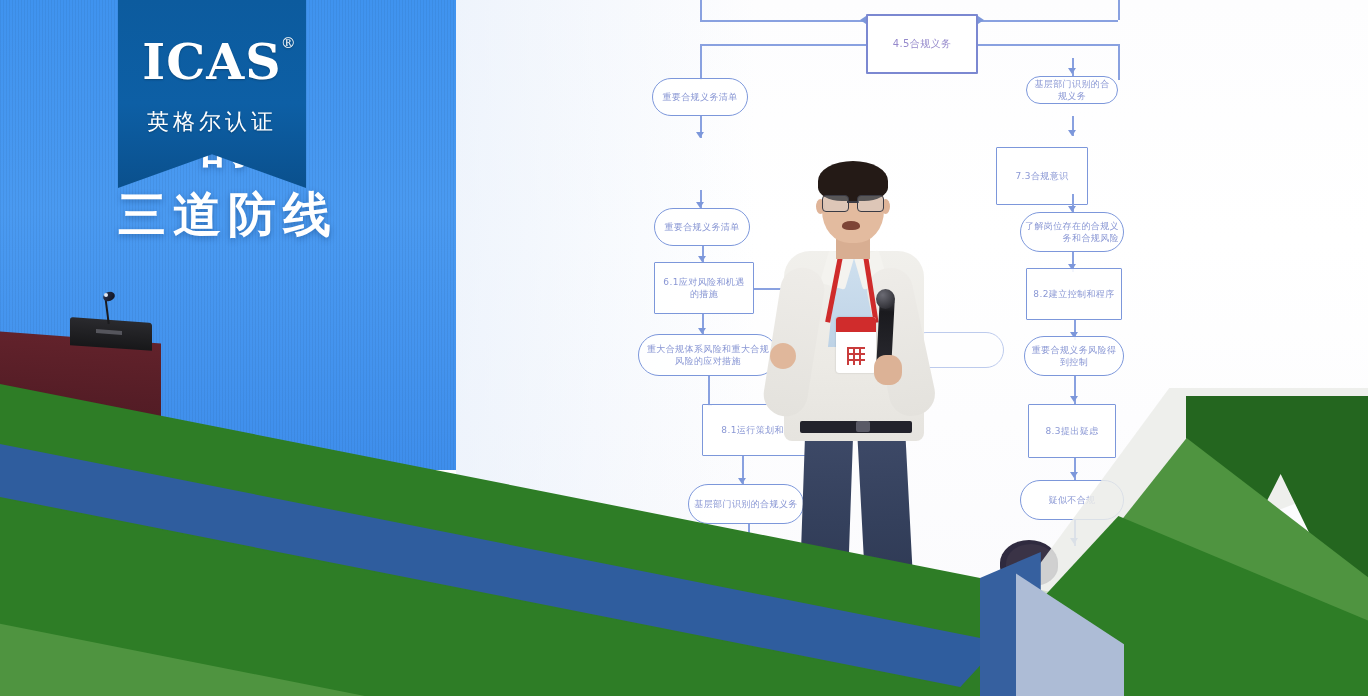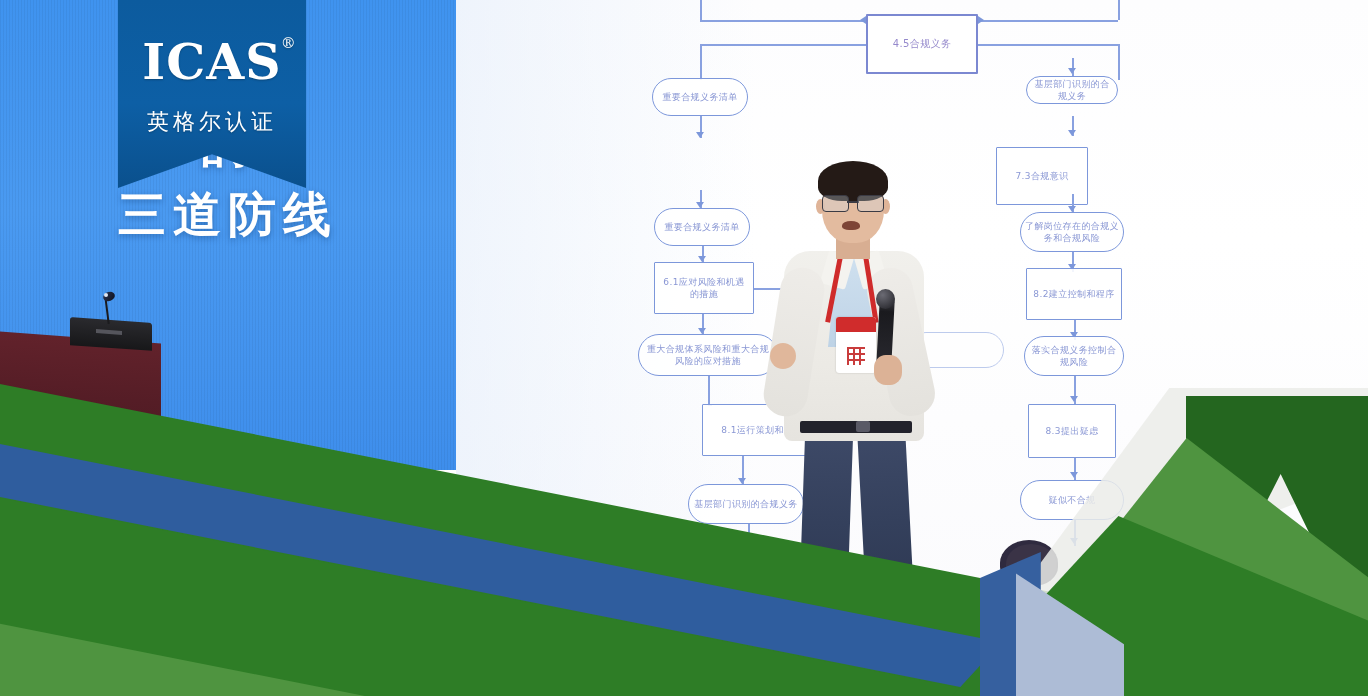--- a/index.html
+++ b/index.html
@@ -324,29 +324,29 @@
       <div class="node pill" style="left:570px;top:76px;width:92px;height:28px;">基层部门识别的合规义务</div>
       <div class="edge v" style="left:616px;top:58px;height:18px;"></div>
       <div class="arrow" style="left:612px;top:68px;"></div>
       <div class="edge v" style="left:616px;top:116px;height:20px;"></div>
       <div class="arrow" style="left:612px;top:130px;"></div>
 
       <div class="node rect" style="left:540px;top:136px;width:92px;height:58px;margin-top:11px;">7.3合规意识</div>
       <div class="edge v" style="left:616px;top:194px;height:18px;"></div>
       <div class="arrow" style="left:612px;top:206px;"></div>
 
-      <div class="node pill" style="left:564px;top:212px;width:104px;height:40px;">了解岗位存在的合规义务和合规风险</div>
+      <div class="node pill" style="left:564px;top:212px;width:104px;height:40px;text-align:right;">了解岗位存在的合规义务和合规风险</div>
       <div class="edge v" style="left:616px;top:252px;height:20px;"></div>
       <div class="arrow" style="left:612px;top:264px;"></div>
 
       <div class="node rect" style="left:570px;top:268px;width:96px;height:52px;">8.2建立控制和程序</div>
       <div class="edge v" style="left:618px;top:320px;height:20px;"></div>
       <div class="arrow" style="left:614px;top:332px;"></div>
 
-      <div class="node pill" style="left:568px;top:336px;width:100px;height:40px;">落实合规义务控制合规风险</div>
+      <div class="node pill" style="left:568px;top:336px;width:100px;height:40px;">重要合规义务风险得到控制</div>
       <div class="edge v" style="left:618px;top:376px;height:28px;"></div>
       <div class="arrow" style="left:614px;top:396px;"></div>
 
       <div class="node rect" style="left:572px;top:404px;width:88px;height:54px;">8.3提出疑虑</div>
       <div class="edge v" style="left:618px;top:458px;height:22px;"></div>
       <div class="arrow" style="left:614px;top:472px;"></div>
 
       <div class="node pill" style="left:564px;top:480px;width:104px;height:40px;">疑似不合规</div>
       <div class="edge v" style="left:618px;top:520px;height:26px;"></div>
       <div class="arrow" style="left:614px;top:538px;"></div>

